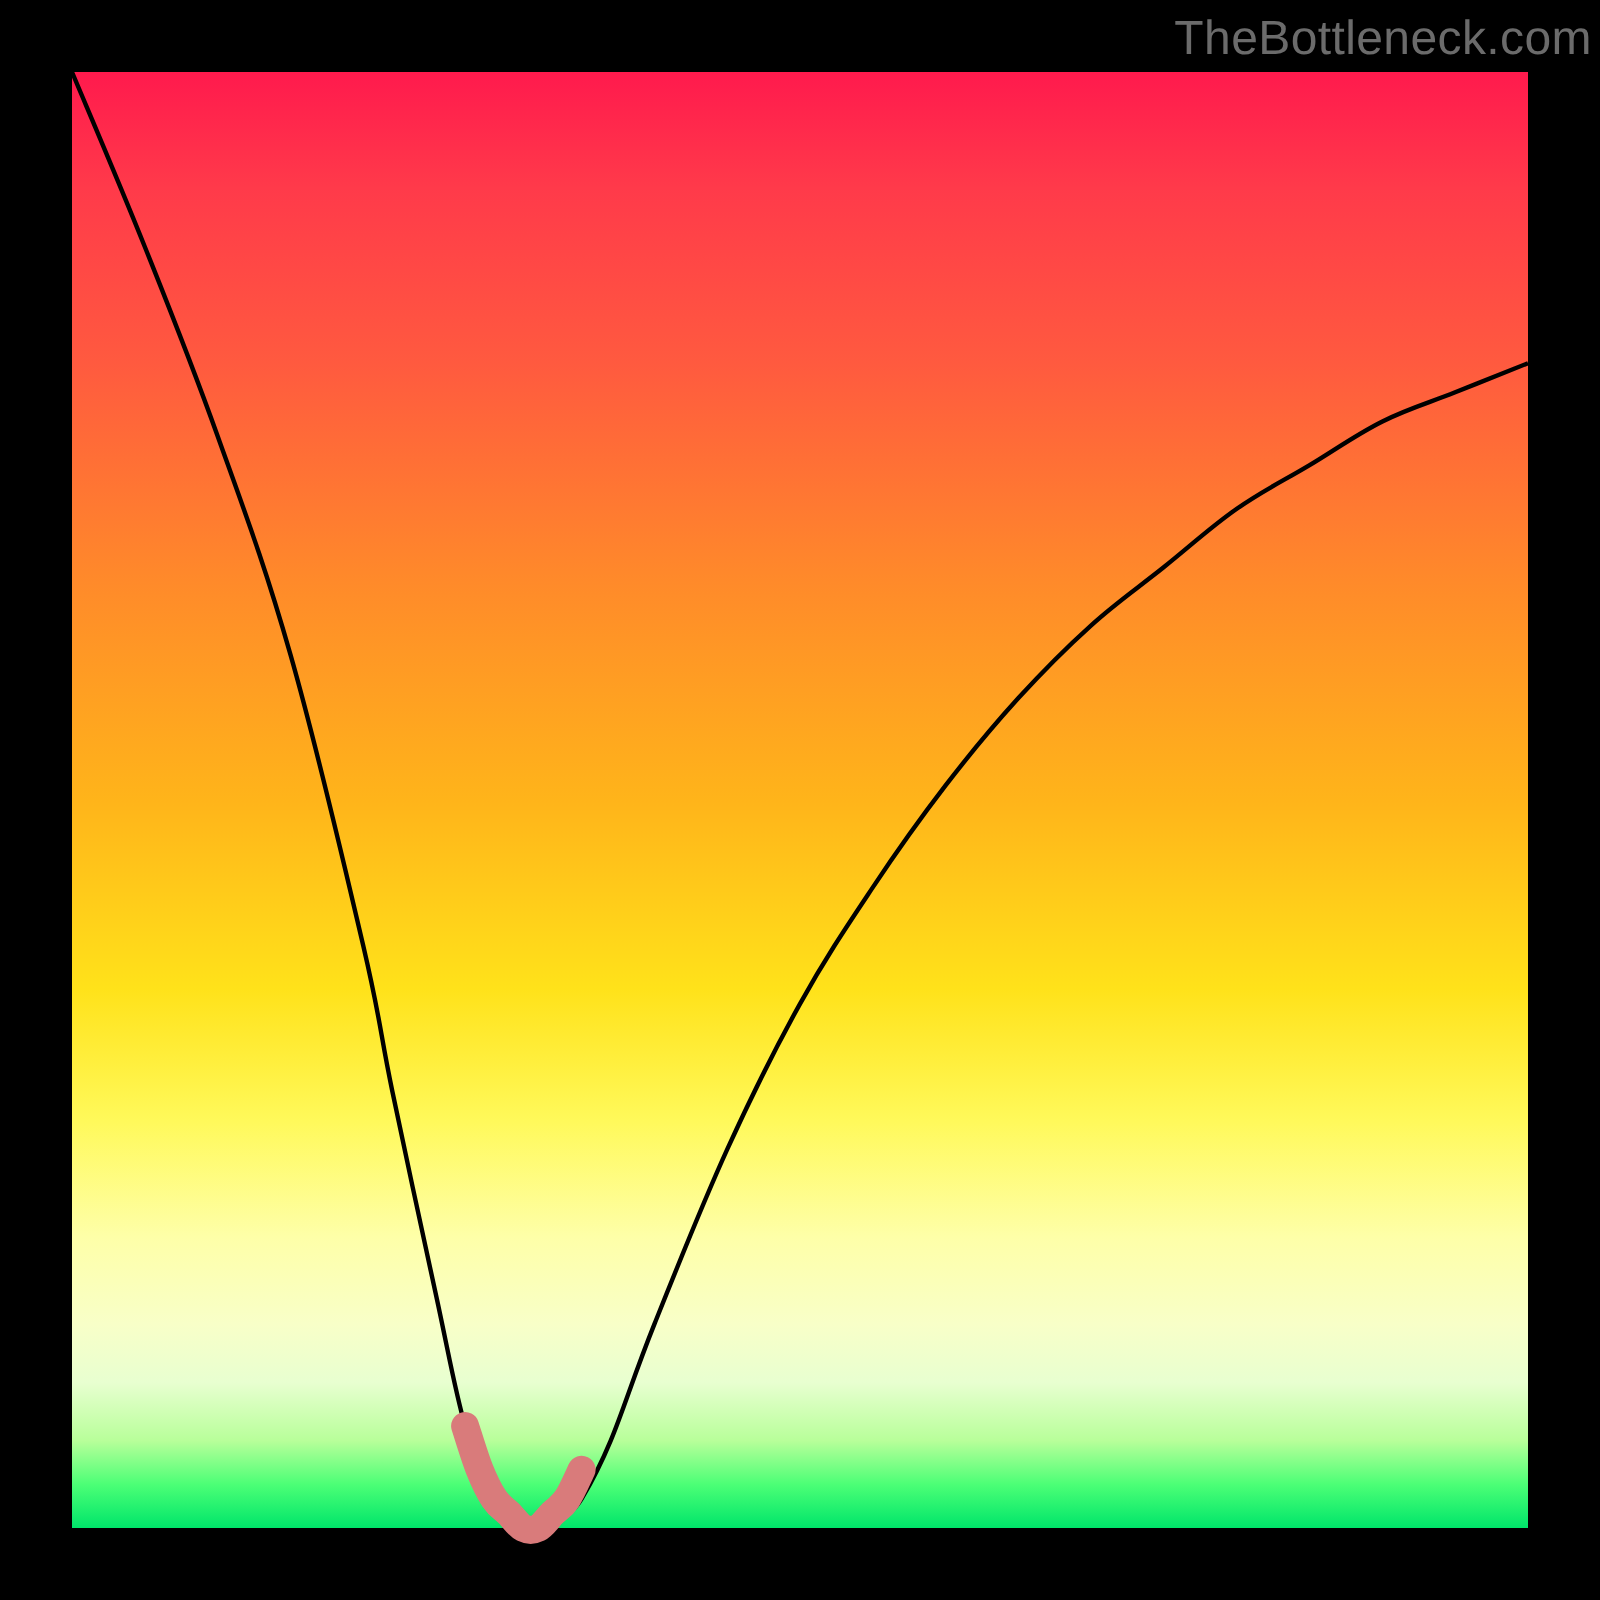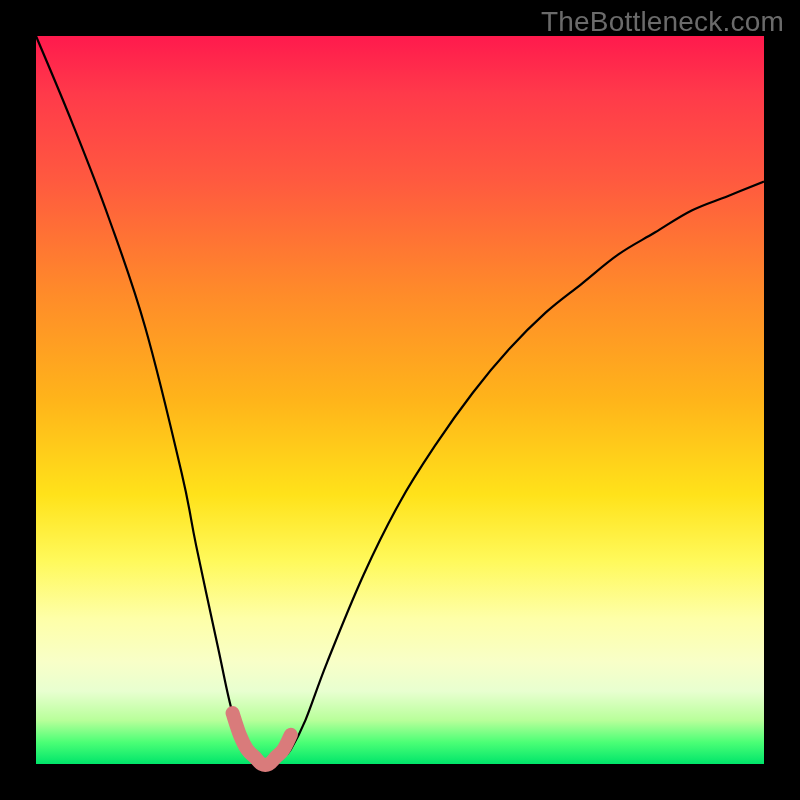--- a/index.html
+++ b/index.html
@@ -39,23 +39,23 @@
       #f8ffc8 86%,
       #e8ffd0 90%,
       #b8ff9a 94%,
       #4cff76 97%,
       #00e56a 100%
     );
   }
   .watermark {
     position: absolute;
     top: 6px;
-    right: 16px;
+    right: 4px;
     color: #6b6b6b;
-    font-size: 28px;
+    font-size: 24px;
     letter-spacing: 0.2px;
     font-weight: 400;
   }
   svg.curves {
     position: absolute;
     left: 0;
     top: 0;
     width: 728px;
     height: 728px;
     overflow: visible;

